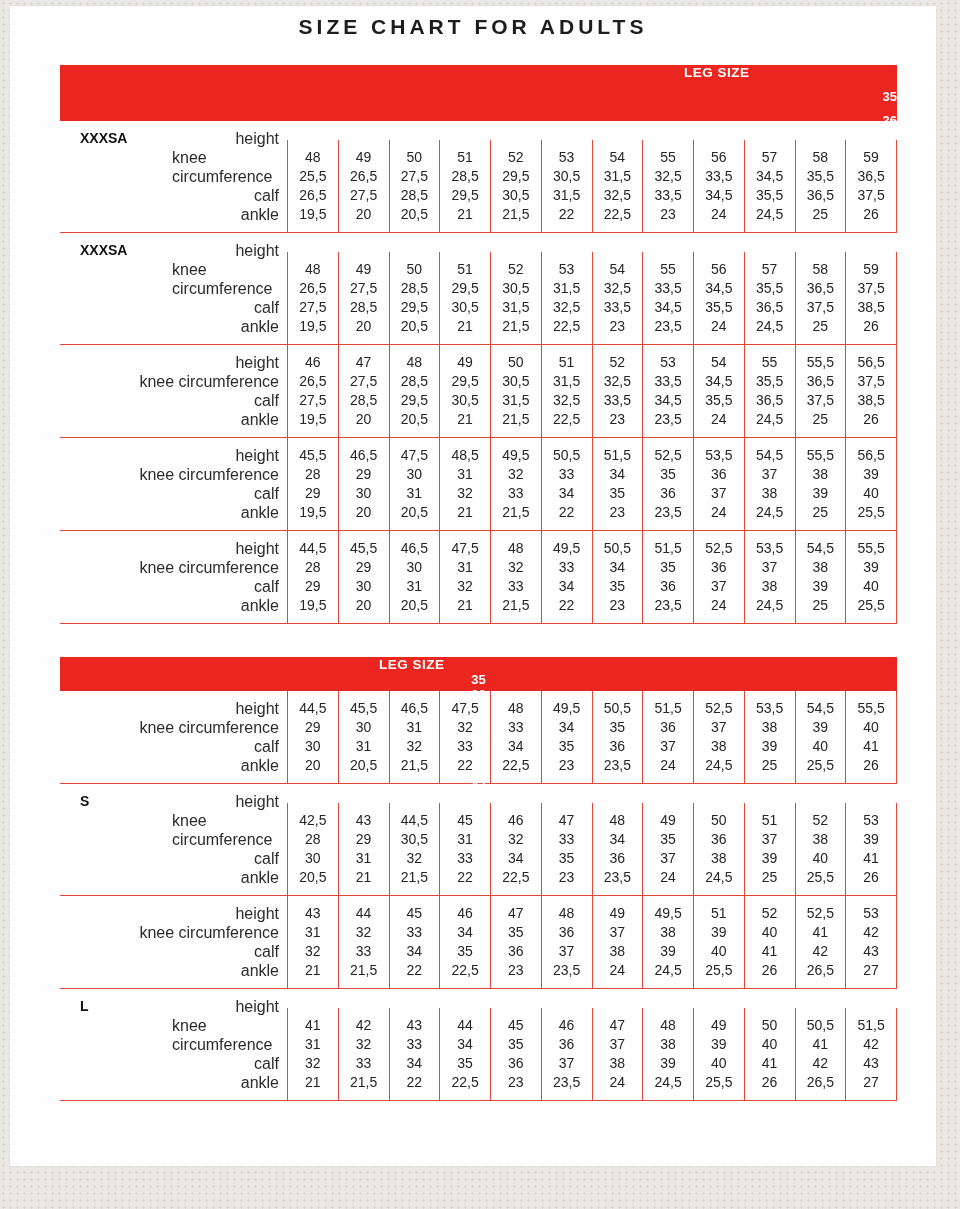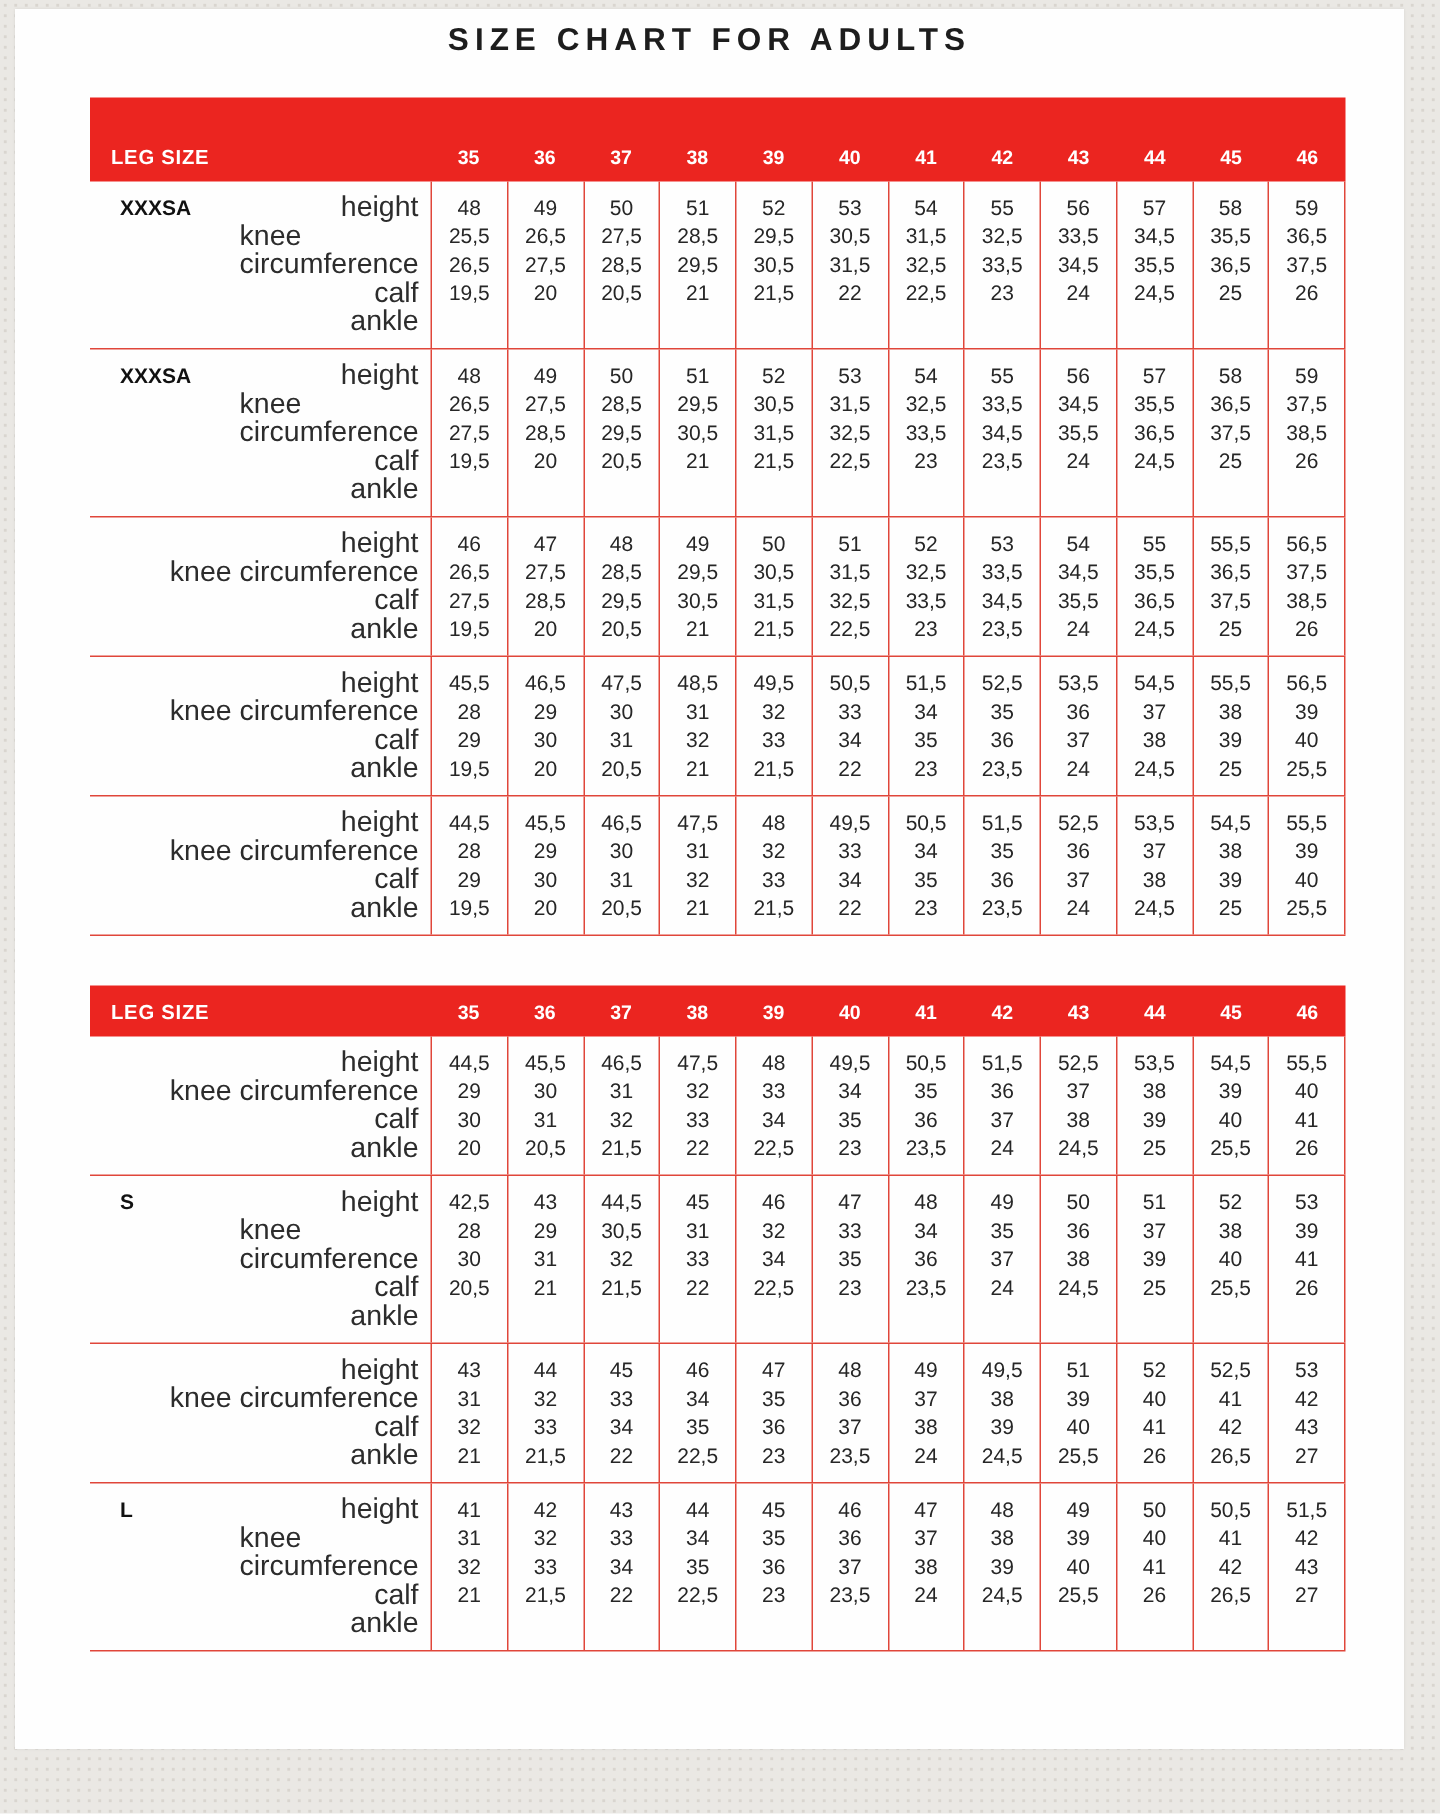--- a/index.html
+++ b/index.html
@@ -17,41 +17,42 @@
   .title{
     margin:0;text-align:center;padding-top:9px;
     font-size:21px;font-weight:bold;letter-spacing:4px;color:#1d1d1d;
   }
   .size-table{margin:0 39px 0 50px;}
   #table1{margin-top:26px;}
   #table2{margin-top:33px;}
   .table-header{
     display:flex;align-items:center;color:#fff;font-weight:bold;
     background:#eb2520;
+    flex-direction:column;
   }
   .table-header.tall{height:56px;align-items:flex-end;padding-bottom:0;}
   .table-header.tall .hlabel,.table-header.tall .hcell{padding-bottom:9px;}
   .table-header.short{height:34px;}
   .hlabel{
     width:227px;box-sizing:border-box;padding-left:14px;
     font-size:13.5px;letter-spacing:.5px;
   }
   .hcell{flex:1;text-align:center;font-size:13px;}
-  .group{display:flex;border-bottom:1.5px solid #e0463a;}
+  .group{display:flex;border-bottom:1.5px solid #e0463a;align-items:flex-end;}
   .label-cell{
     width:227px;box-sizing:border-box;display:flex;
     padding:8px 8px 8px 20px;
   }
   .group-name{
     width:92px;font-size:14px;font-weight:bold;color:#111;
     line-height:19px;
   }
   .row-labels{
     flex:1;display:flex;flex-direction:column;align-items:flex-end;
-    font-size:19px;color:#2c2c2c;line-height:19px;
+    font-size:16px;color:#2c2c2c;line-height:19px;
   }
   .val-col{
     flex:1;display:flex;flex-direction:column;align-items:center;
     padding:8px 0;border-left:1.5px solid #e0463a;
   }
   .val-col:last-child{border-right:1.5px solid #e0463a;}
   .val{font-size:14px;color:#262626;line-height:19px;white-space:nowrap;}
 </style>
 </head>
 <body>

